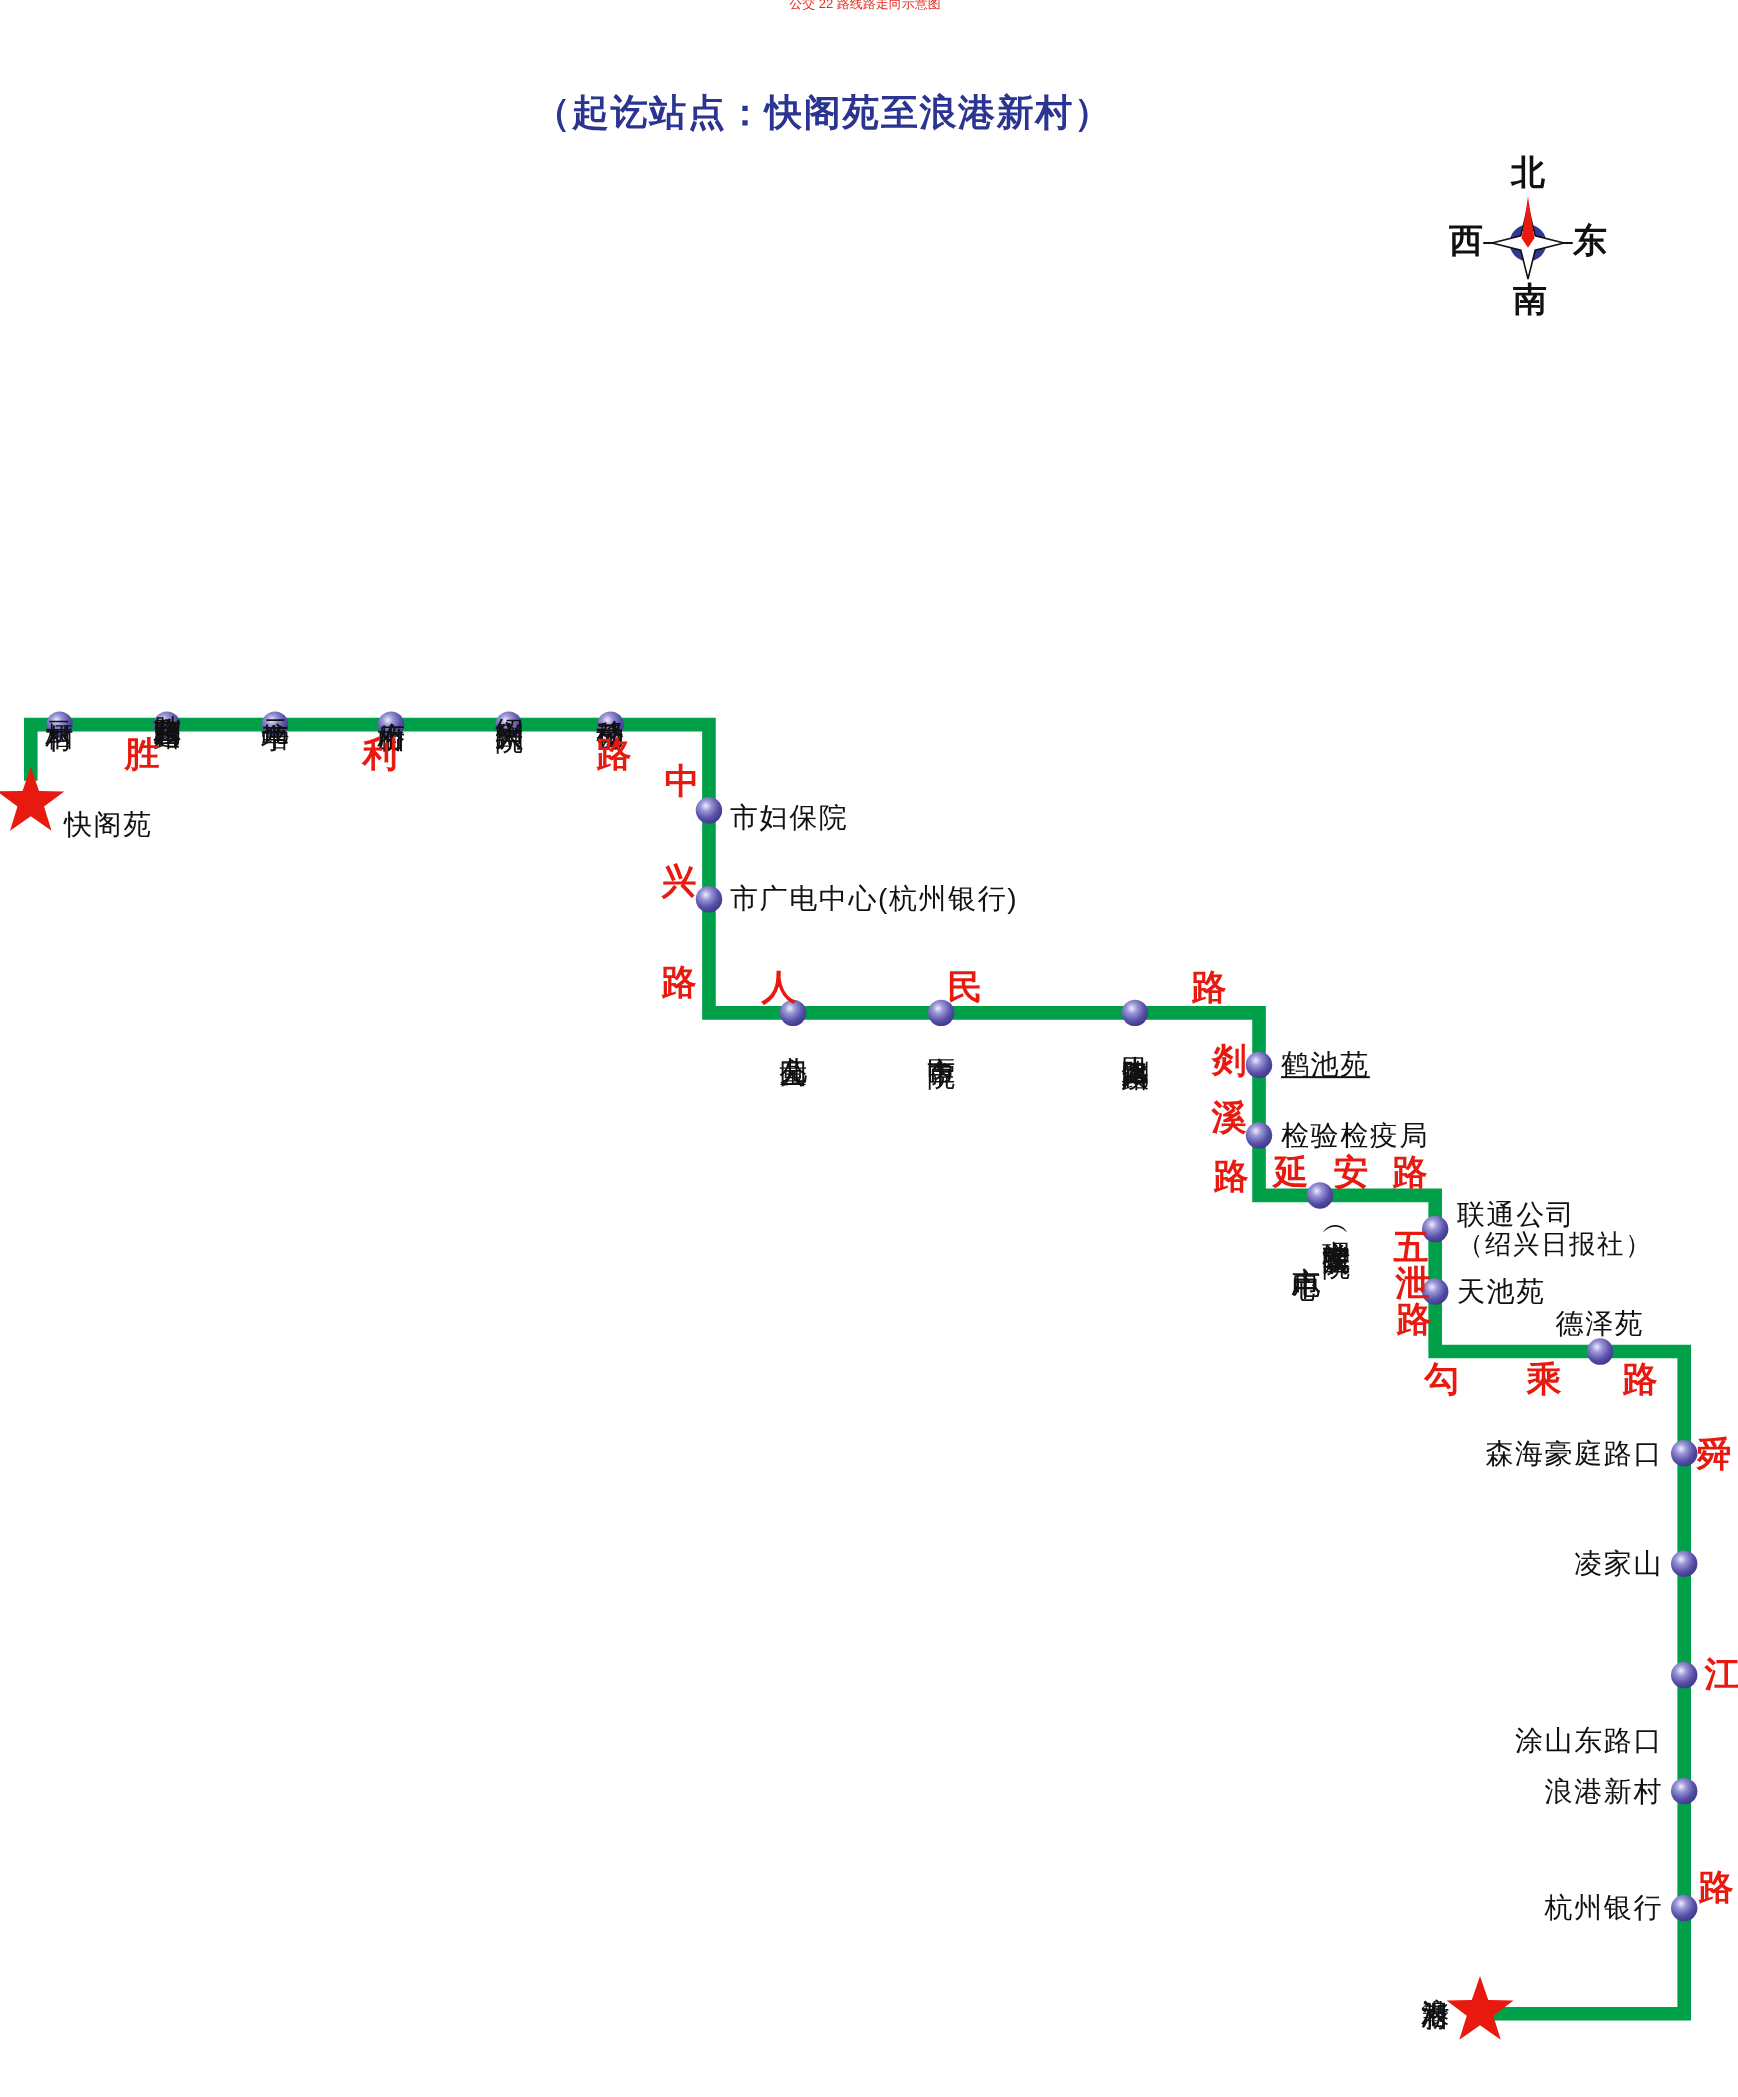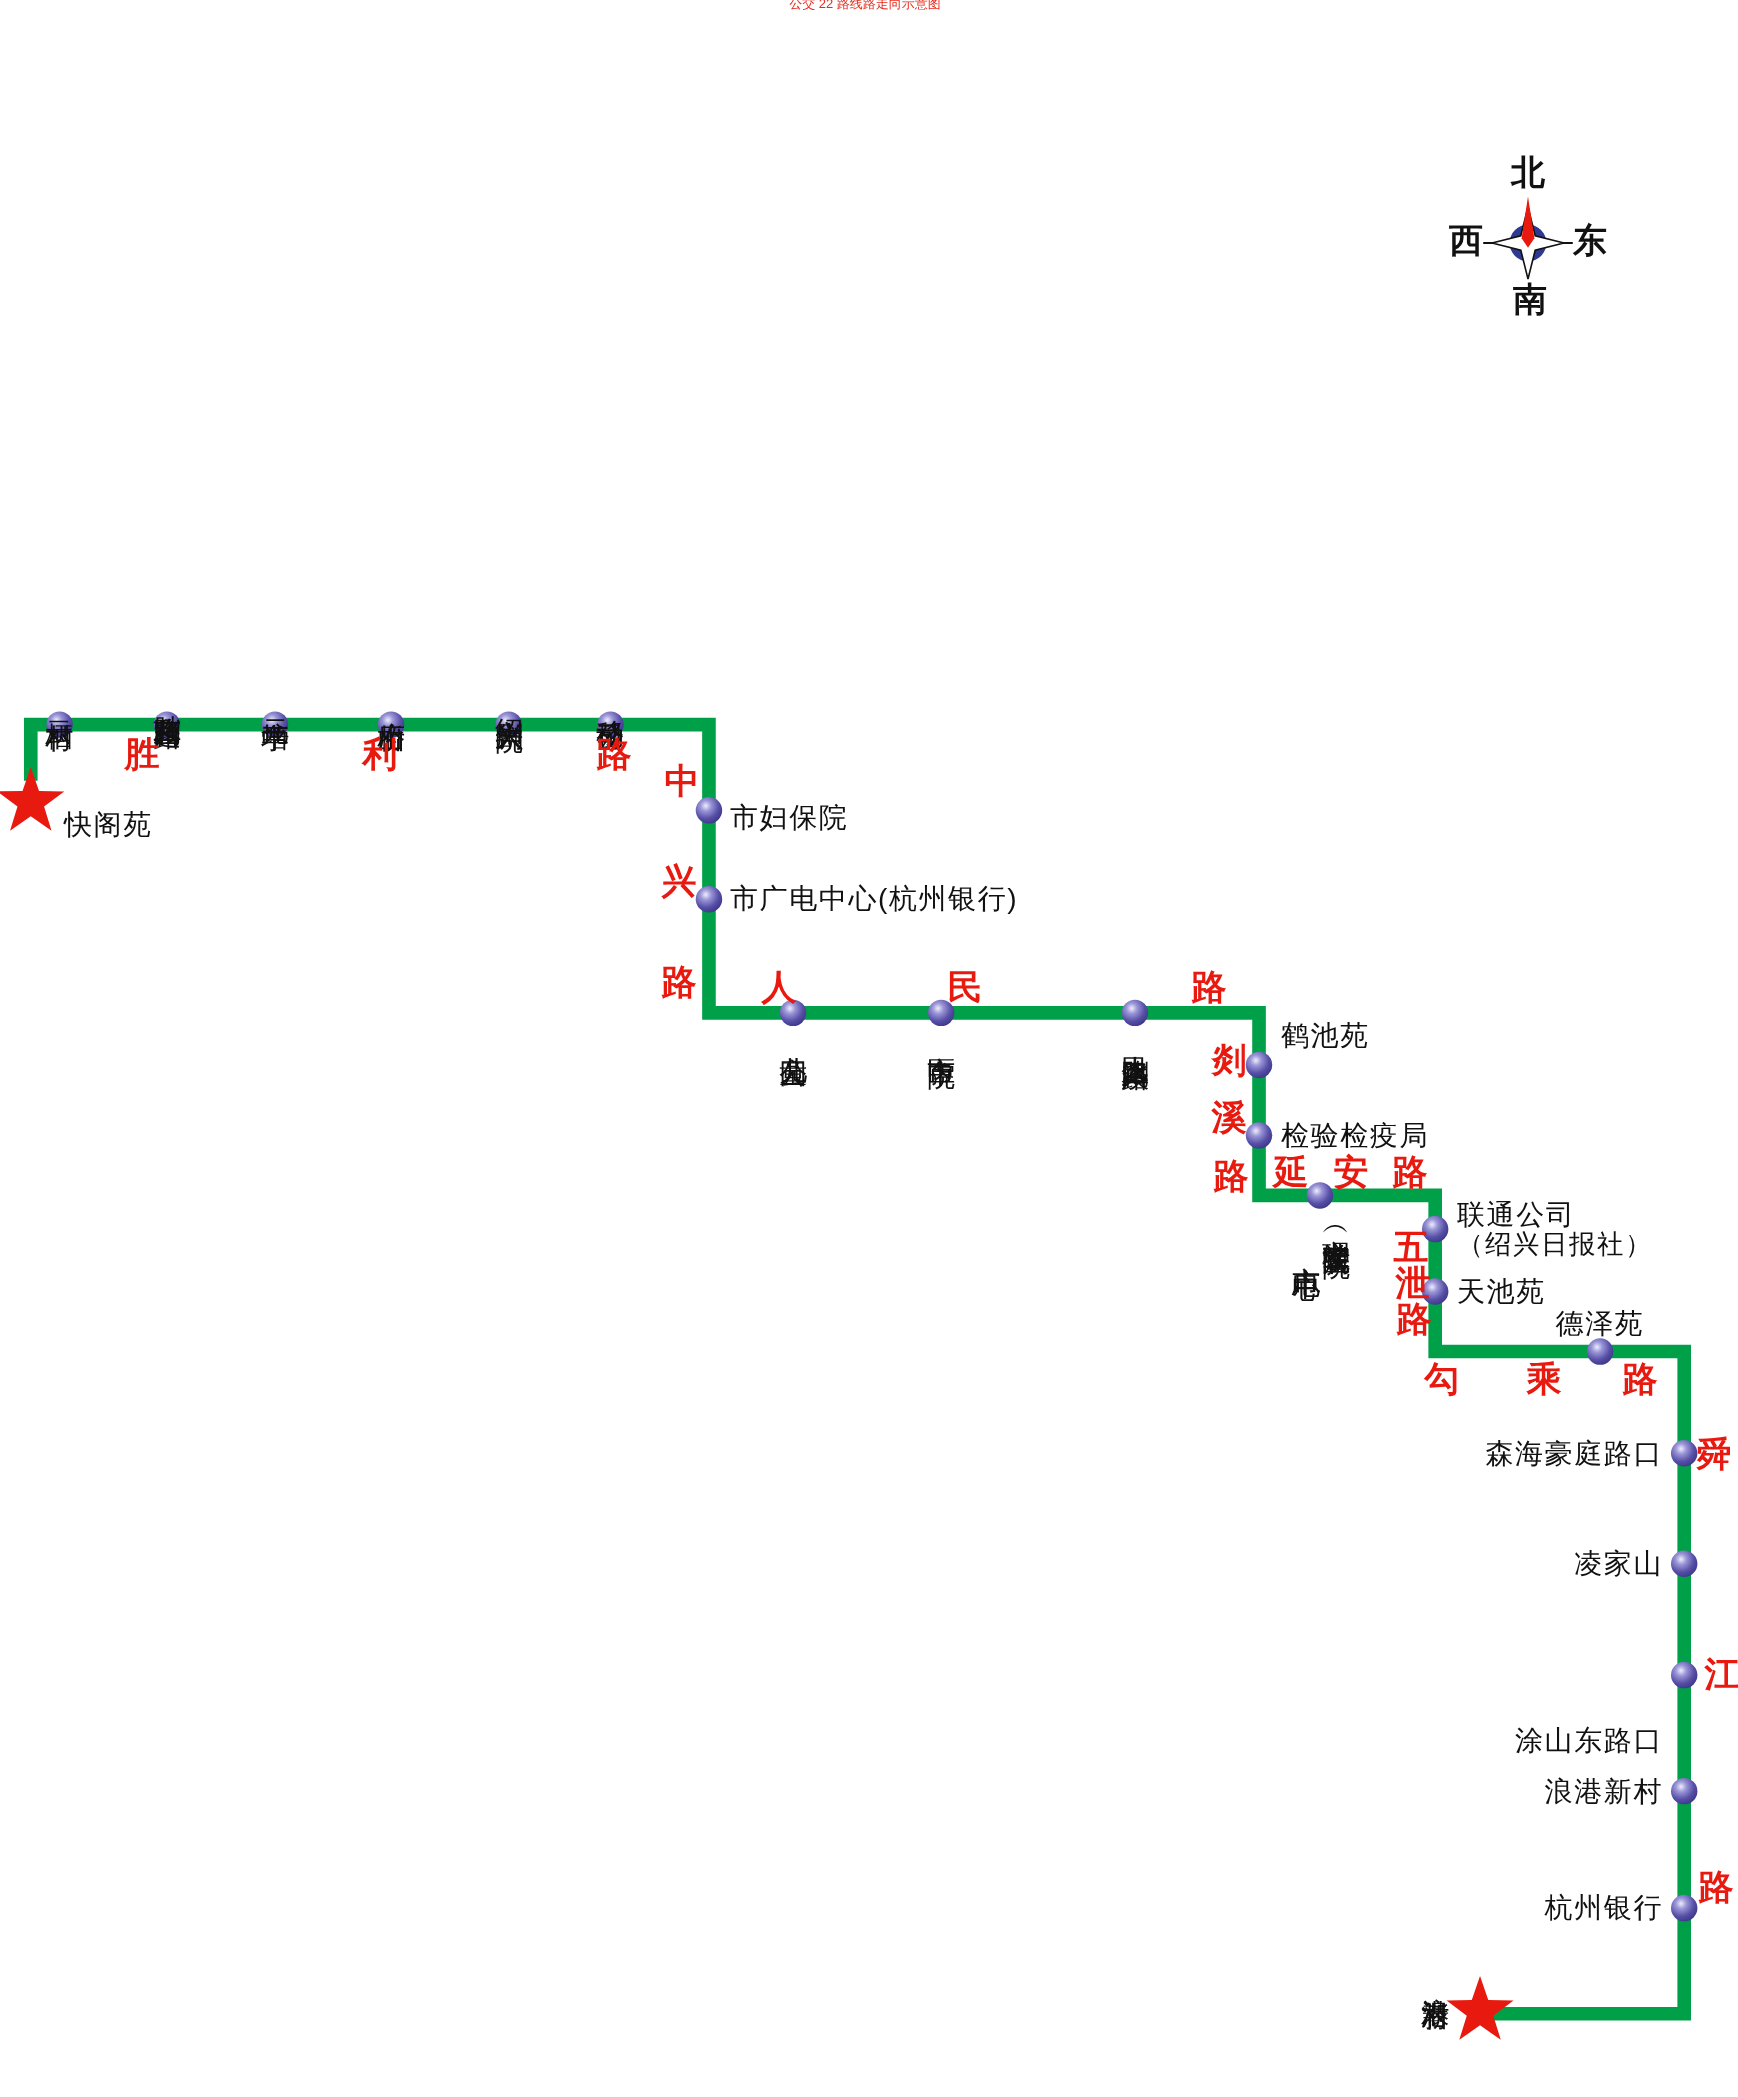--- a/index.html
+++ b/index.html
@@ -24,20 +24,21 @@
   .compass-label{position:absolute;transform:translate(-50%,-50%);
       font-family:"Liberation Serif",serif;font-weight:600;font-size:34px;
       color:var(--label-black);}
 </style>
 </head>
 <body>
 
 <div id="canvas">
 
   <div id="page-title">公交 22 路线路走向示意图</div>
+  <div id="page-subtitle">（起讫站点：快阁苑至浪港新村）</div>
 
   <svg id="route-svg" width="1739" height="2097" viewBox="0 0 2171 2619">
     <defs>
       <radialGradient id="dotGrad" cx="38%" cy="33%" r="72%">
         <stop offset="0%" stop-color="#EFEEFA"></stop>
         <stop offset="28%" stop-color="#9B96D8"></stop>
         <stop offset="68%" stop-color="#564FA6"></stop>
         <stop offset="100%" stop-color="#3C3687"></stop>
       </radialGradient>
     </defs>
@@ -73,21 +74,21 @@
       <div class="station-label vtext" style="left: 167px; top: 704px; transform: translate(-50%, -100%);">胜利路越西路口</div>
       <div class="station-label vtext" style="left: 275px; top: 704px; transform: translate(-50%, -100%);">元培中学</div>
       <div class="station-label vtext" style="left: 391px; top: 704px; transform: translate(-50%, -100%);">府山桥</div>
       <div class="station-label vtext" style="left: 509px; top: 704px; transform: translate(-50%, -100%);">绍兴大剧院</div>
       <div class="station-label vtext" style="left: 610px; top: 704px; transform: translate(-50%, -100%);">移动公司</div>
       <div class="station-label" style="left: 730px; top: 810px; transform: translateY(-50%); margin-top: 8px;">市妇保院</div>
       <div class="station-label" style="left: 730px; top: 899px; transform: translateY(-50%);">市广电中心(杭州银行)</div>
       <div class="station-label vtext" style="left: 793px; top: 1034px; transform: translateX(-50%);">儿童公园</div>
       <div class="station-label vtext" style="left: 941px; top: 1034px; transform: translateX(-50%);">市中医院</div>
       <div class="station-label vtext" style="left: 1135px; top: 1034px; transform: translateX(-50%);">人民路剡溪路口</div>
-      <div class="station-label" style="left: 1281px; top: 1036px; transform: translateY(-50%);">鹤池苑</div>
+      <div class="station-label" style="left: 1281px; top: 1065px; transform: translateY(-50%); text-decoration: underline;">鹤池苑</div>
       <div class="station-label" style="left: 1281px; top: 1136px; transform: translateY(-50%);">检验检疫局</div>
       <div class="station-label vtext" style="left: 1336px; top: 1216px; transform: translateX(-50%);">（文理学院附属医院）</div>
       <div class="station-label vtext" style="left: 1306px; top: 1244px; transform: translateX(-50%);">市广电中心</div>
       <div class="station-label" style="left: 1457px; top: 1229px; transform: translateY(-50%);">
         <div>联通公司</div>
         <div class="l2">（绍兴日报社）</div>
       </div>
       <div class="station-label" style="left: 1457px; top: 1292px; transform: translateY(-50%);">天池苑</div>
       <div class="station-label" style="left: 1600px; top: 1339px; transform: translate(-50%, -100%);">德泽苑</div>
       <div class="station-label" style="left: 1663px; top: 1454px; transform: translate(-100%, -50%);">森海豪庭路口</div>

